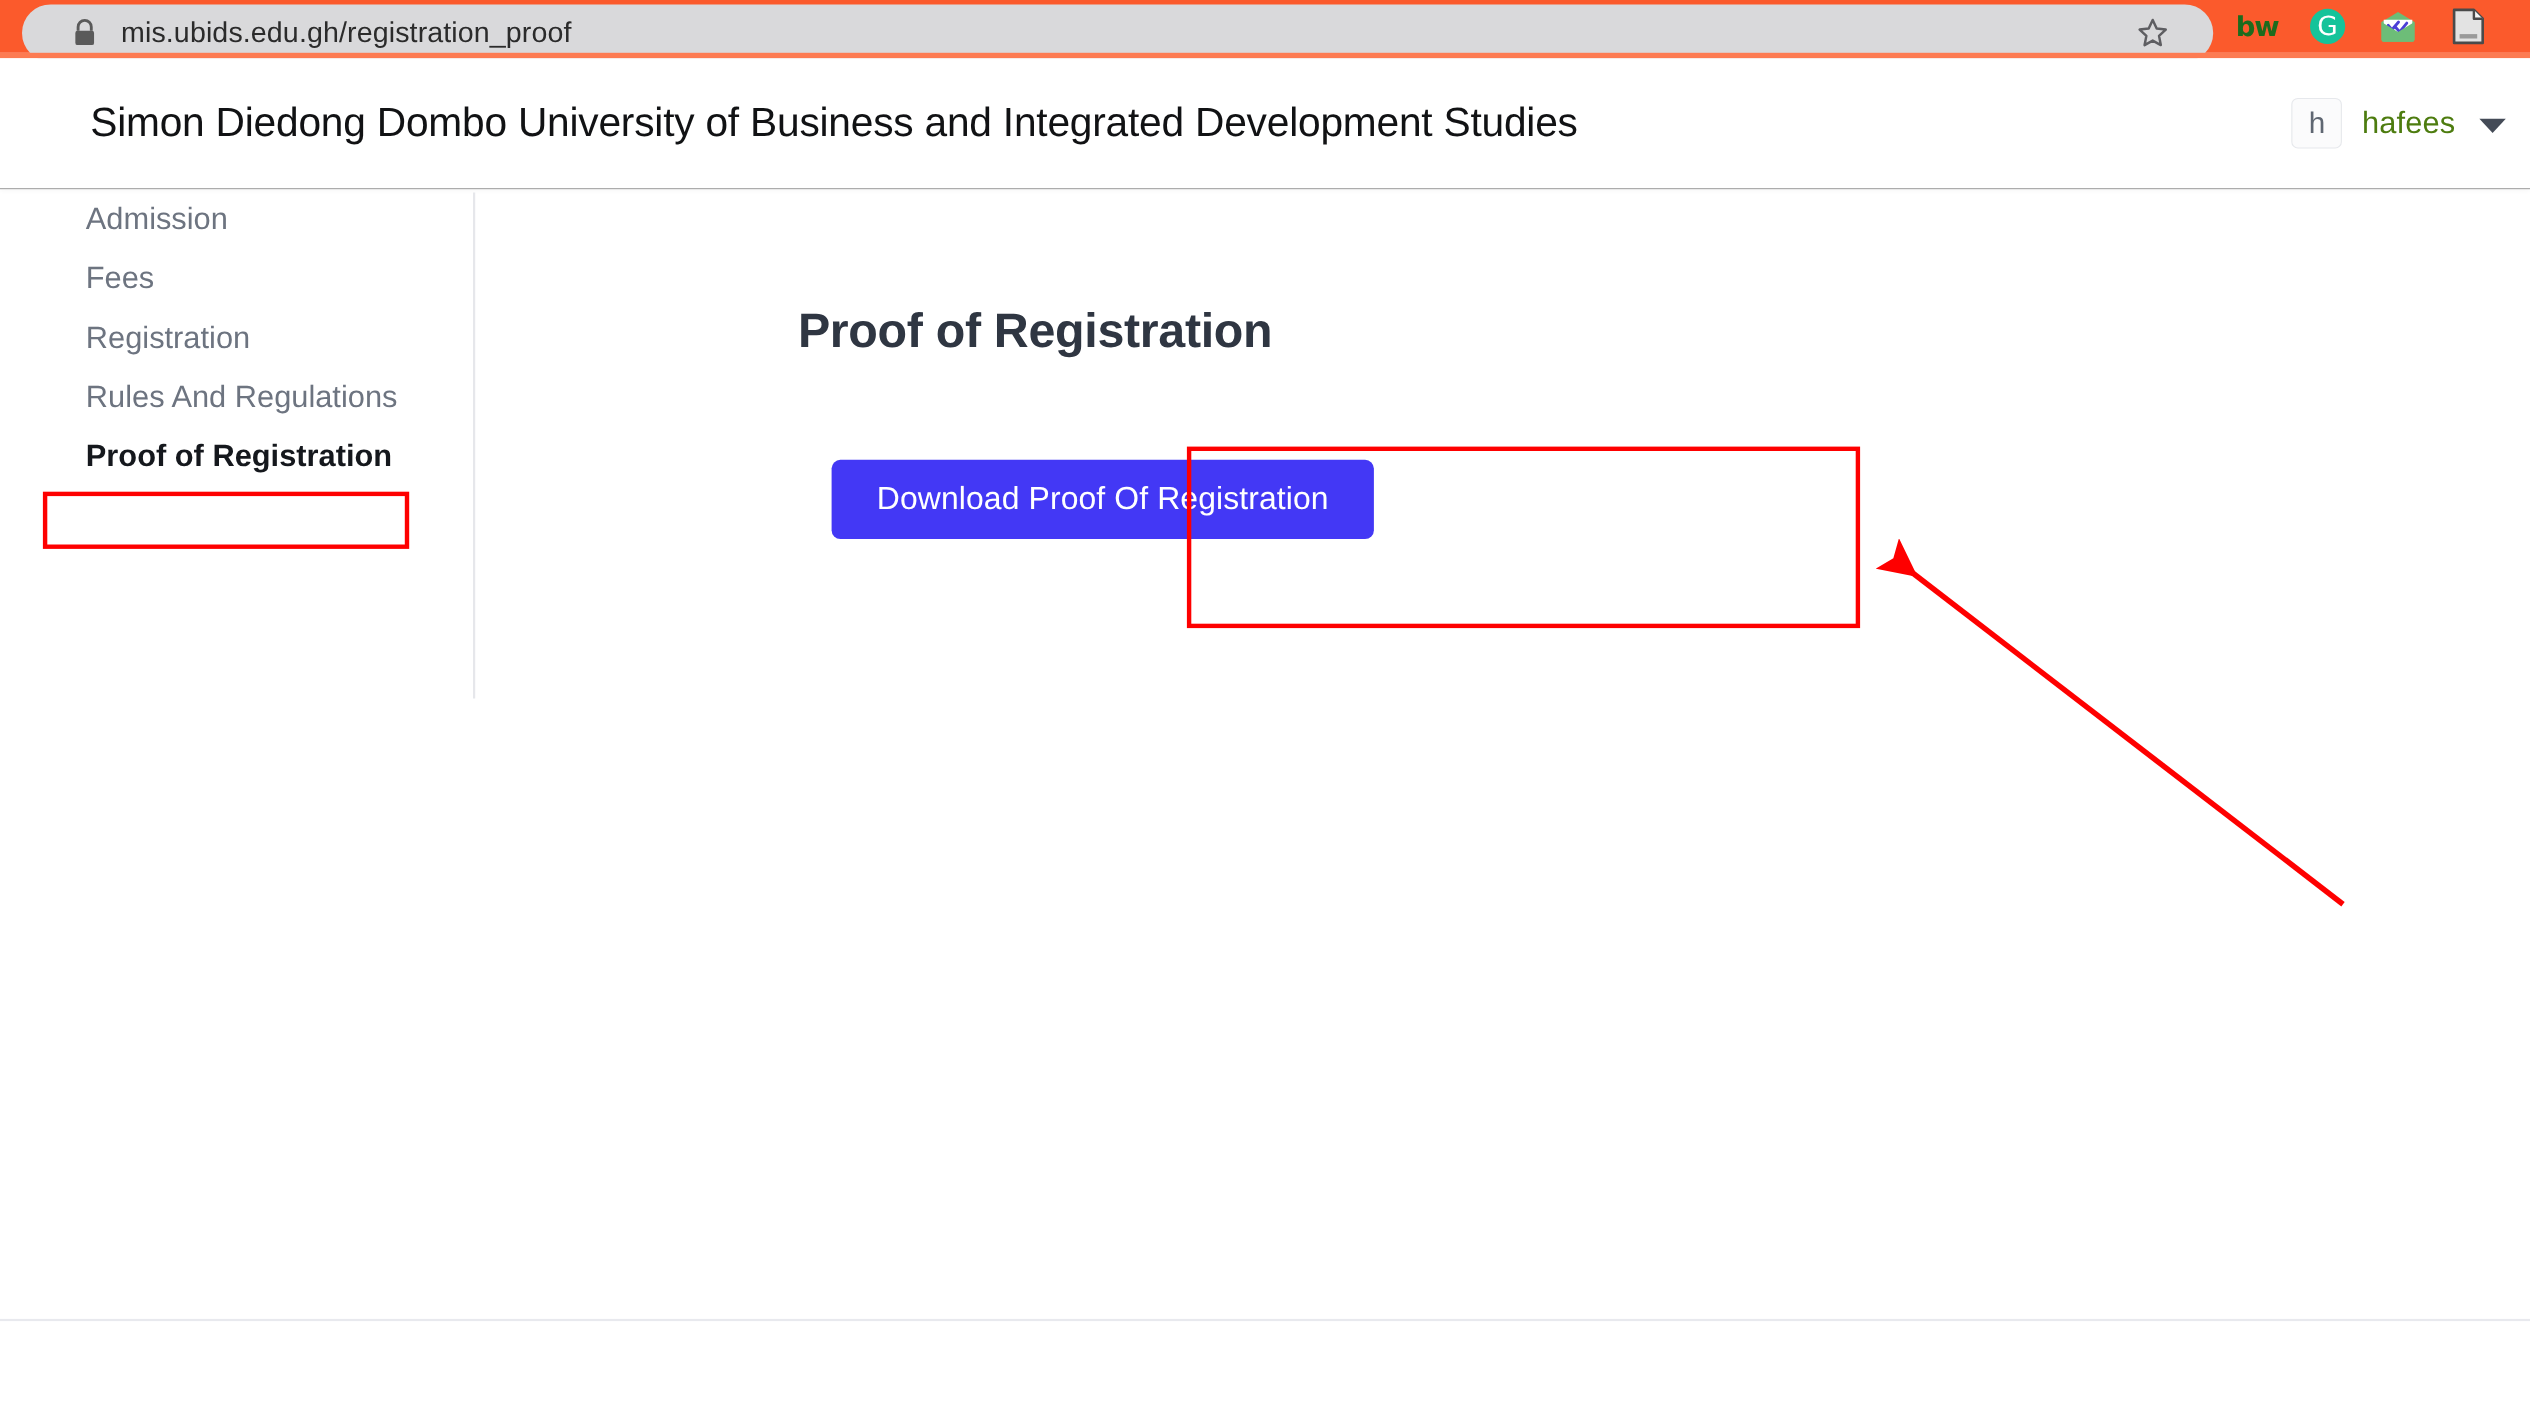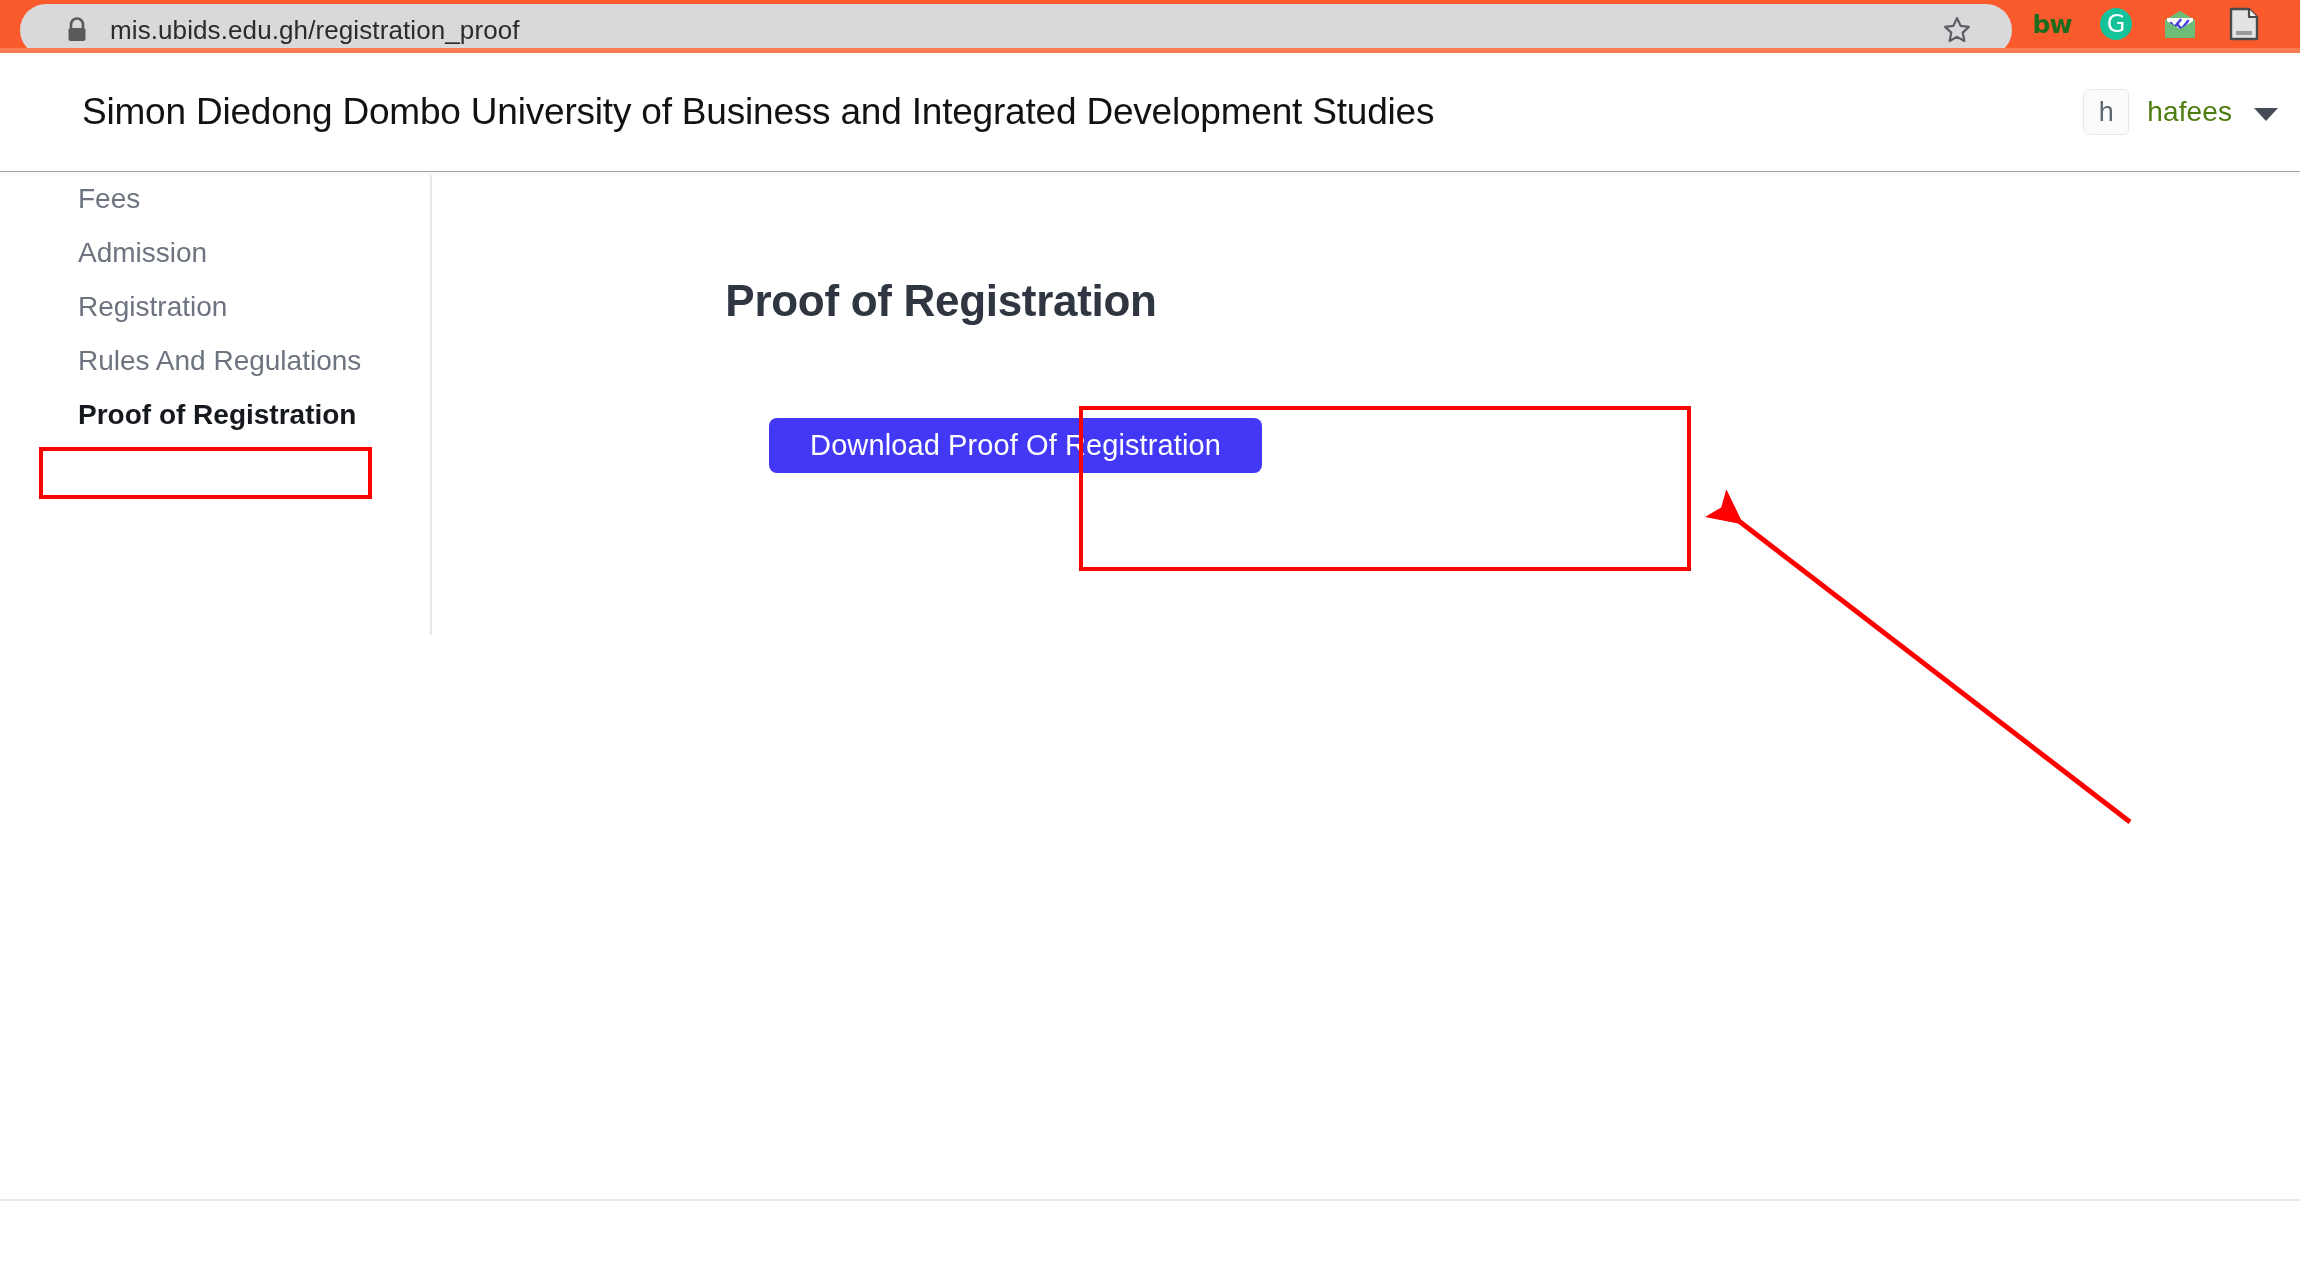--- a/index.html
+++ b/index.html
@@ -223,24 +223,24 @@
     top: 104px;
     width: 1020px;
     text-align: center;
     font-size: 44px;
     font-weight: 700;
     color: #2f3642;
     letter-spacing: -0.3px;
   }
   .download-btn {
     position: absolute;
-    left: 338px;
+    left: 325px;
     top: 246px;
     width: 493px;
-    height: 55px;
+    height: 72px;
     background: #4338f5;
     color: #ffffff;
     border: none;
     border-radius: 8px;
     font-size: 29px;
     font-family: "Liberation Sans", sans-serif;
     cursor: pointer;
     letter-spacing: 0.1px;
   }
 
@@ -337,22 +337,22 @@
 
     <div class="user-menu">
       <div class="avatar">h</div>
       <div class="user-name">hafees</div>
       <div class="caret"></div>
     </div>
   </div>
 
   <div class="sidebar">
     <ul class="nav-list">
+      <li class="nav-item">Admission</li>
       <li class="nav-item">Fees</li>
-      <li class="nav-item">Admission</li>
       <li class="nav-item">Registration</li>
       <li class="nav-item">Rules And Regulations</li>
       <li class="nav-item active">Proof of Registration</li>
     </ul>
   </div>
   <div class="sidebar-divider"></div>
 
   <div class="main">
     <div class="content-title">Proof of Registration</div>
     <button class="download-btn">Download Proof Of Registration</button>

